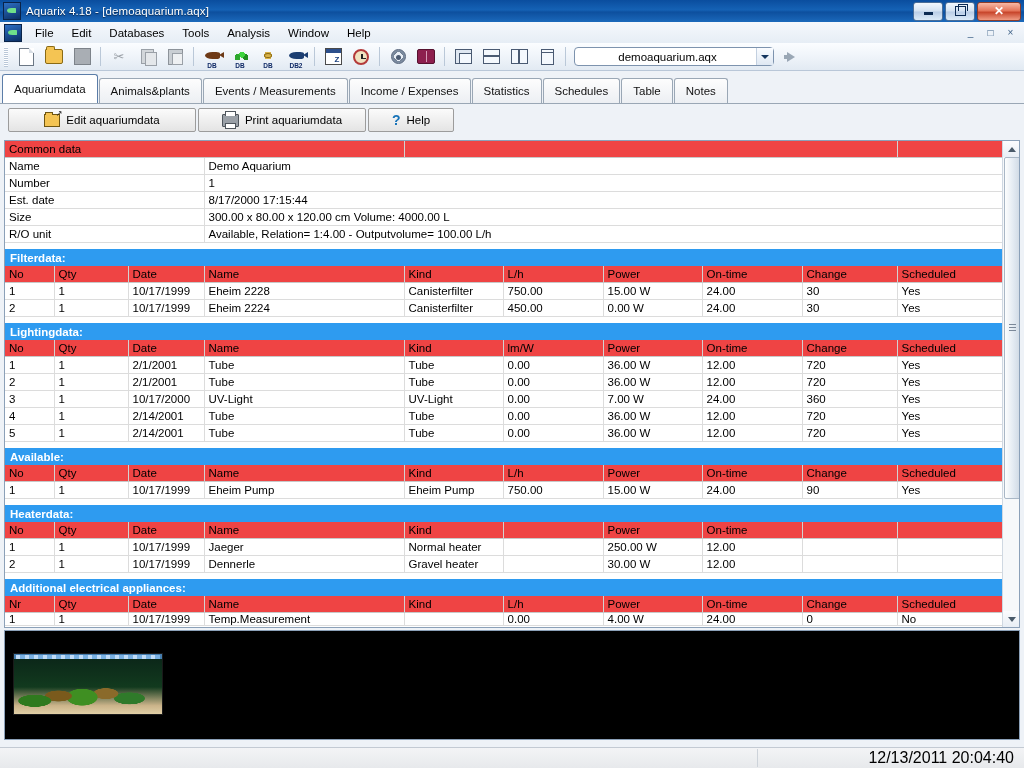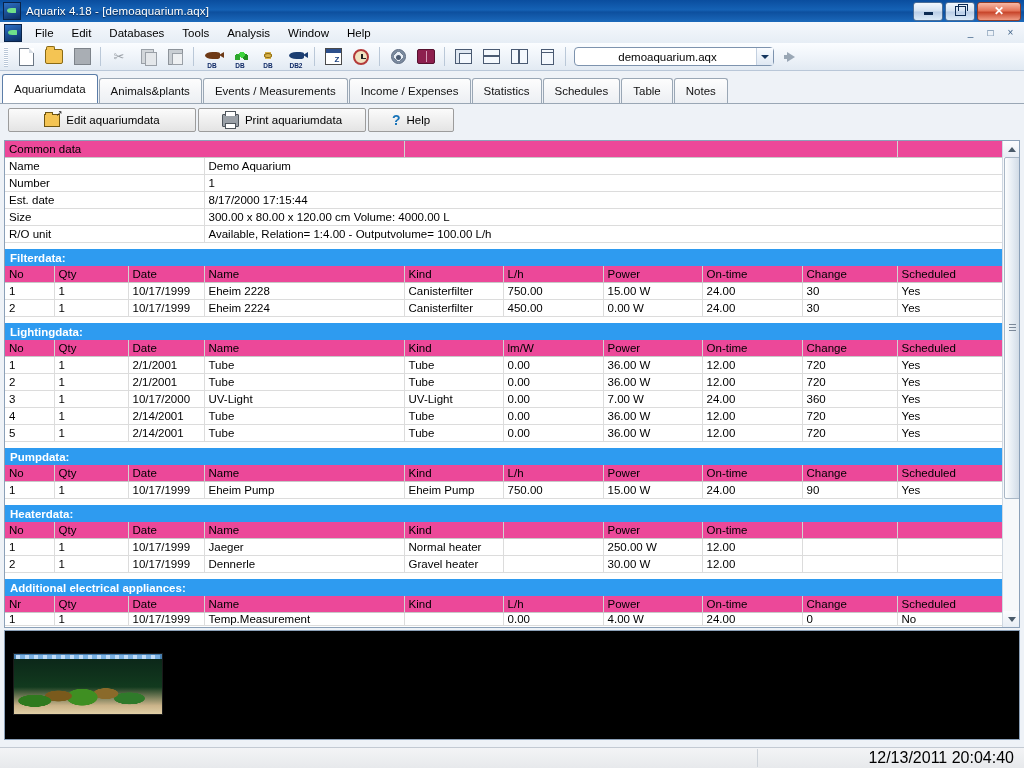--- a/index.html
+++ b/index.html
@@ -228,21 +228,21 @@
   .dp-inner { position: relative; width: 997px; height: 100%; }
 
   table.grid { border-collapse: collapse; width: 997px; table-layout: fixed; }
   table.grid td {
     font-size: 11.5px; padding: 1px 0 1px 4px; height: 14px;
     border-right: 1px solid #dcdcdc; border-bottom: 1px solid #dcdcdc;
     white-space: nowrap; overflow: hidden; vertical-align: middle;
     background: #fff;
   }
   table.grid tr.hdr td {
-    background: #ec4899; border-bottom: 1px solid #c8c8c8;
+    background: #ef4444; border-bottom: 1px solid #c8c8c8;
     border-right: 1px solid #d2d2d2; color: #000;
   }
   tr.section td {
     background: #2e9bf0; color: #fff; font-weight: bold; font-size: 11.5px;
     border-right: none; border-bottom: none; height: 15px; padding-left: 5px;
   }
   tr.spacer td { background: #fff; border: none; height: 6px; padding: 0; }
   tr.clipped td { height: 7px; padding-top: 0; padding-bottom: 0; }
 
   
@@ -618,21 +618,21 @@
           <td>12.00</td>
           <td>720</td>
           <td>Yes</td>
         </tr>
 
         <tr class="spacer">
               <td colspan="10"></td>
             </tr>
 
         <tr class="section">
-          <td colspan="10">Pumpdata:</td>
+          <td colspan="10">Available:</td>
         </tr>
         <tr class="hdr">
           <td>No</td>
           <td>Qty</td>
           <td>Date</td>
           <td>Name</td>
           <td>Kind</td>
           <td>L/h</td>
           <td>Power</td>
           <td>On-time</td>

